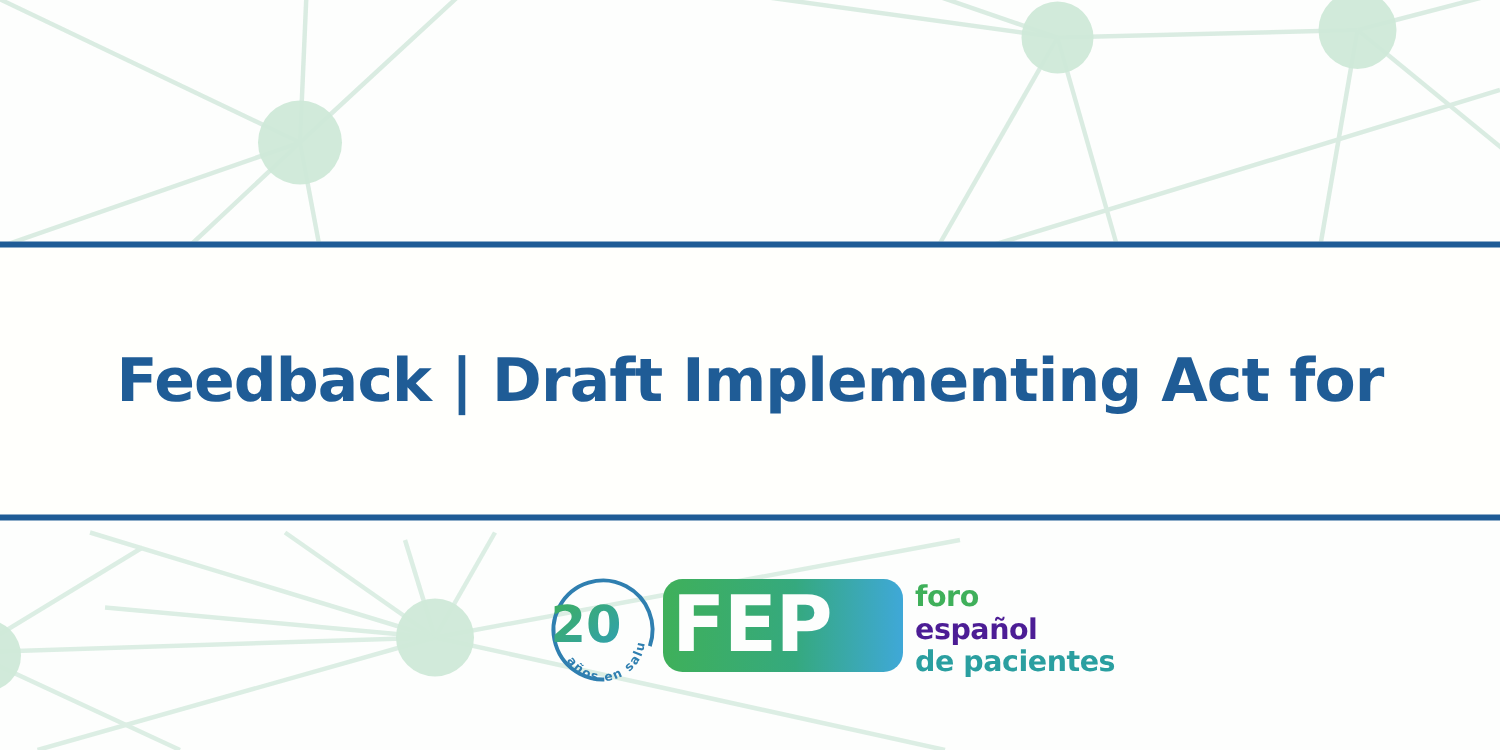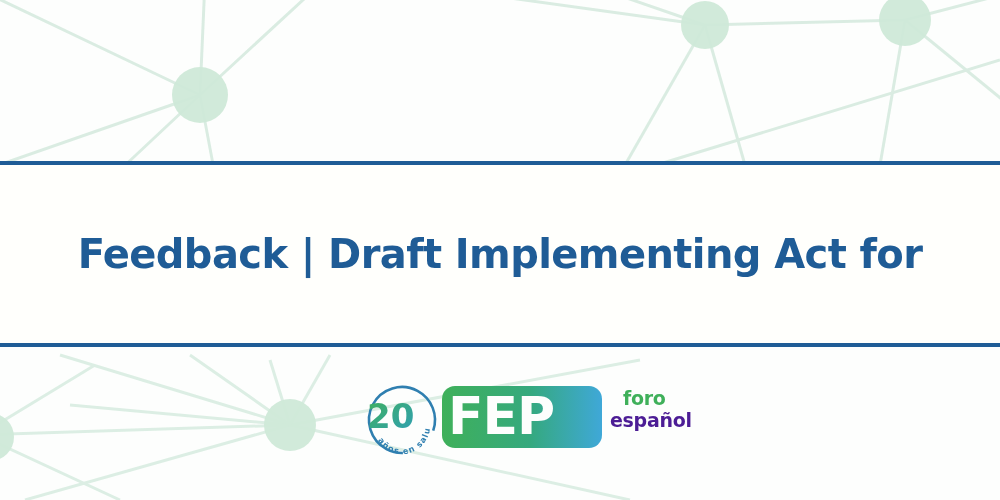--- a/index.html
+++ b/index.html
@@ -137,21 +137,21 @@
     position: absolute;
     left: 246px;
     top: 8px;
     font-family: "DejaVu Sans", sans-serif;
     font-weight: bold;
     font-size: 19px;
     line-height: 21.5px;
     letter-spacing: -0.3px;
     white-space: nowrap;
   }
-  .fep-tagline .t1 { color: #3fb05a; margin-left: 13px; }
+  .fep-tagline .t1 { color: #3fb05a; }
   .fep-tagline .t2 { color: #4c1d95; }
   .fep-tagline .t3a { color: #2a9fa0; }
 </style>
 </head>
 <body>
 
 <div id="poster">
 
   <svg class="net-bg" viewBox="0 0 1000 500" xmlns="http://www.w3.org/2000/svg">
     <g stroke="#d9ece1" stroke-width="3" fill="none" opacity="0.95">
@@ -230,17 +230,18 @@
             <rect x="0" y="0" width="160" height="62" fill="#fff"></rect>
             <text x="6" y="48" font-family="DejaVu Sans, sans-serif" font-size="52" font-weight="bold" fill="#000" letter-spacing="-1">FEP</text>
           </mask>
         </defs>
         <rect x="0" y="0" width="160" height="62" rx="13" ry="13" fill="url(#fepGrad)" mask="url(#fepMask)"></rect>
       </svg>
 
       <div class="fep-tagline">
         <div class="t1">foro</div>
         <div class="t2">español</div>
+        <div class="t3a">de pacientes</div>
       </div>
     </div>
   </div>
 
 </div>
 
 </body></html>

